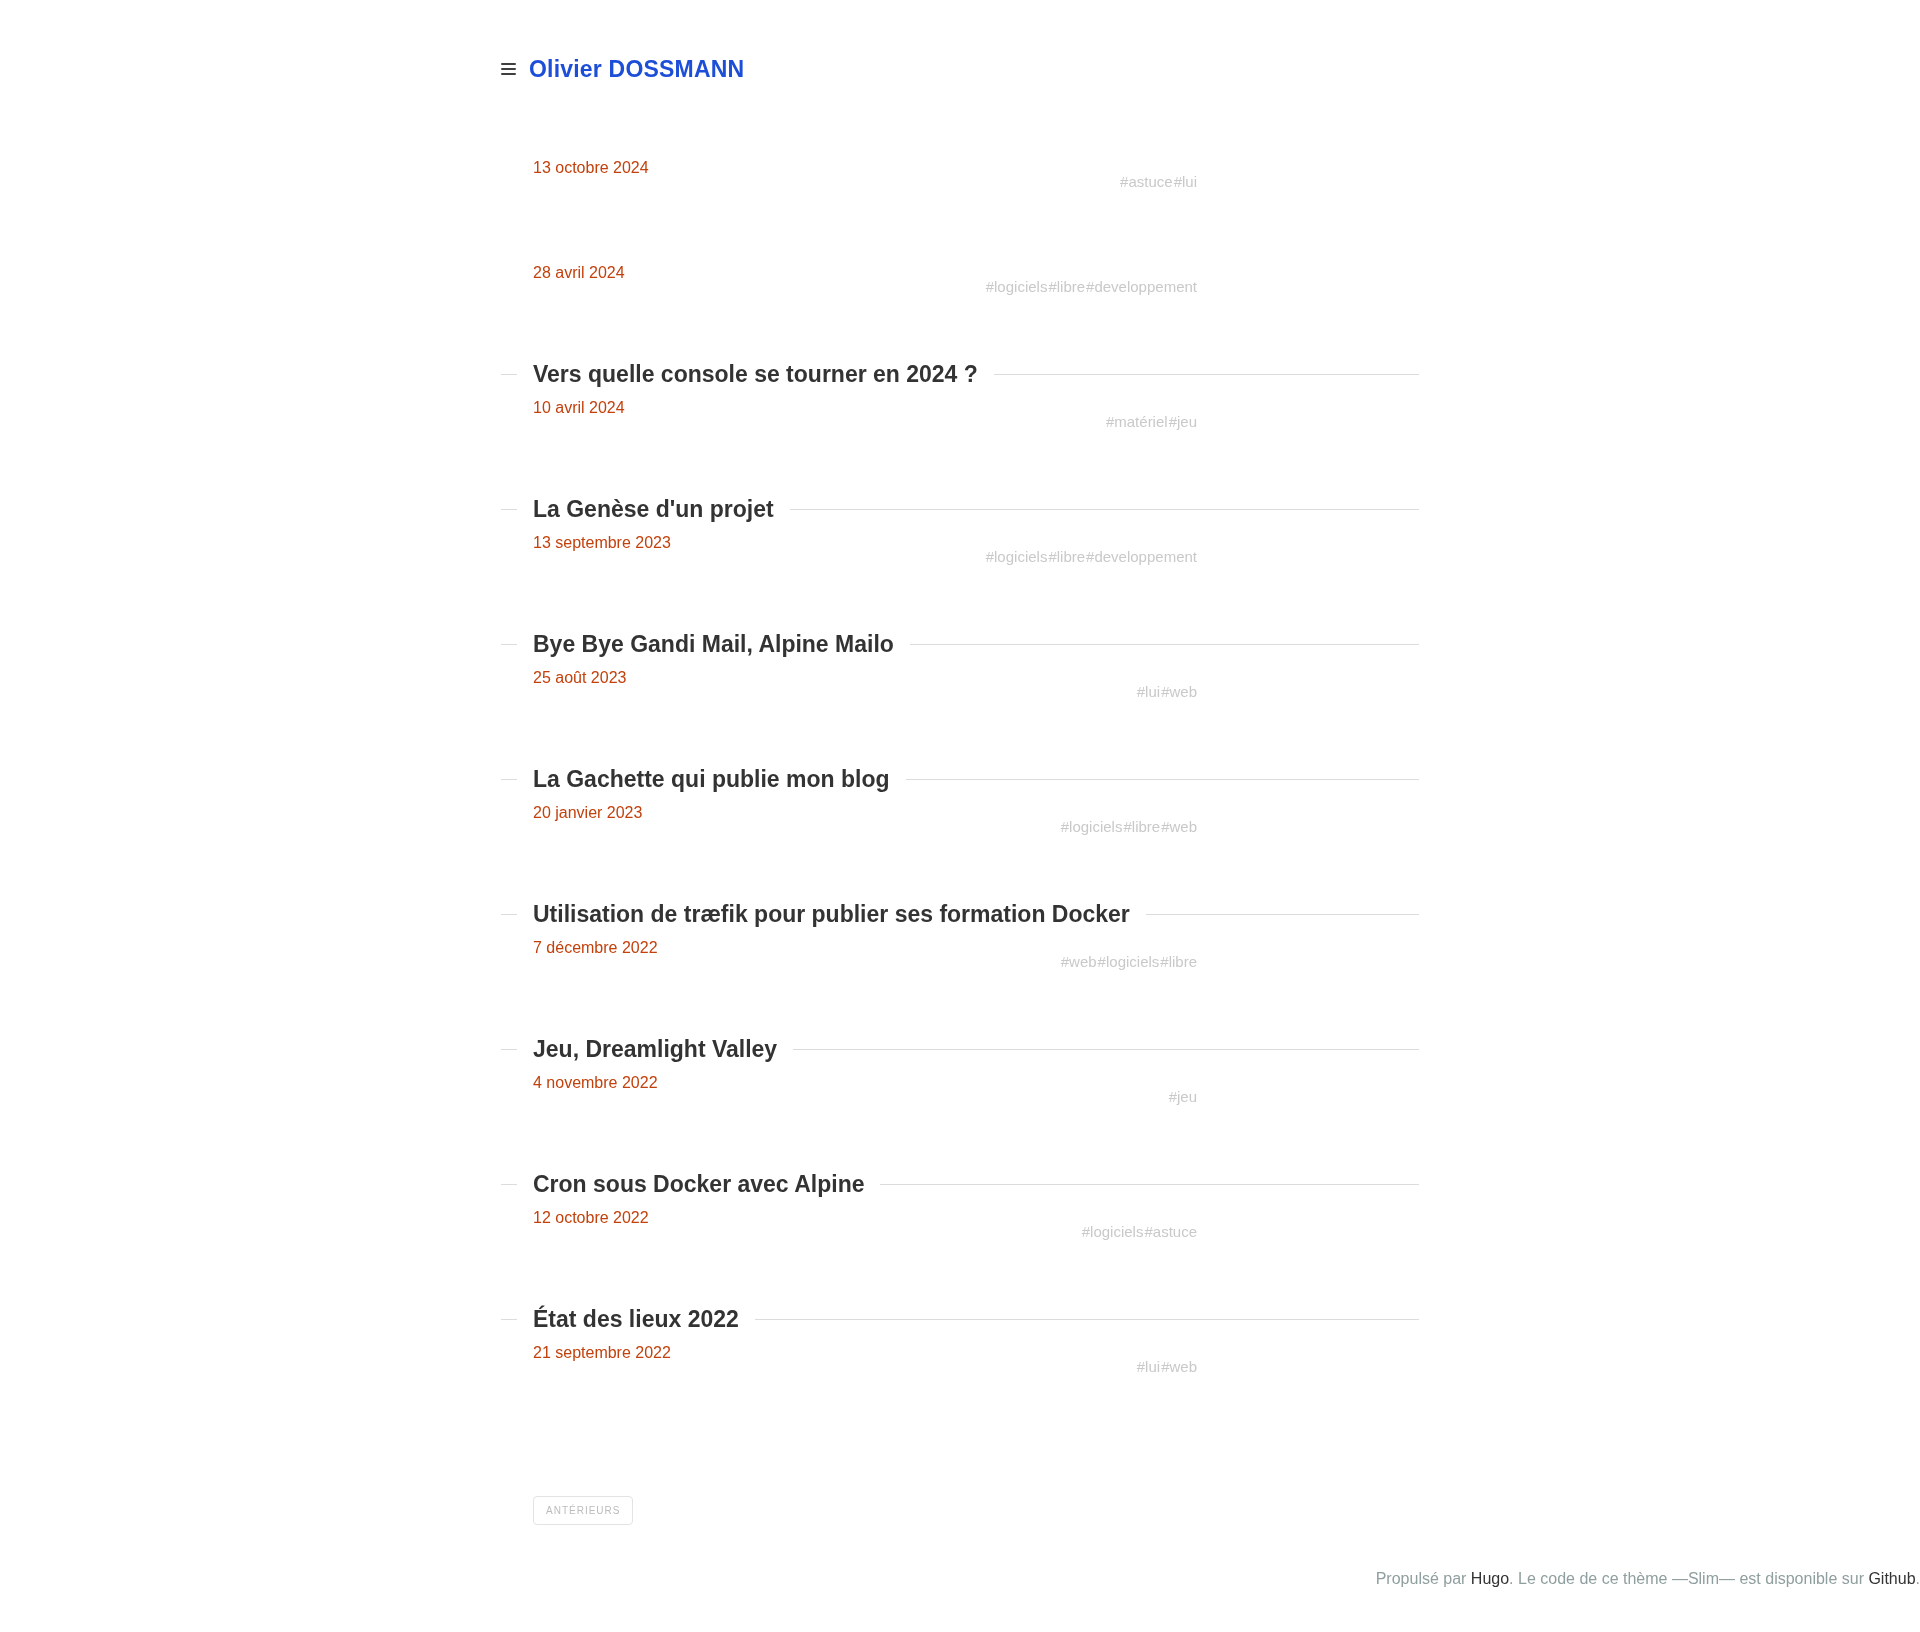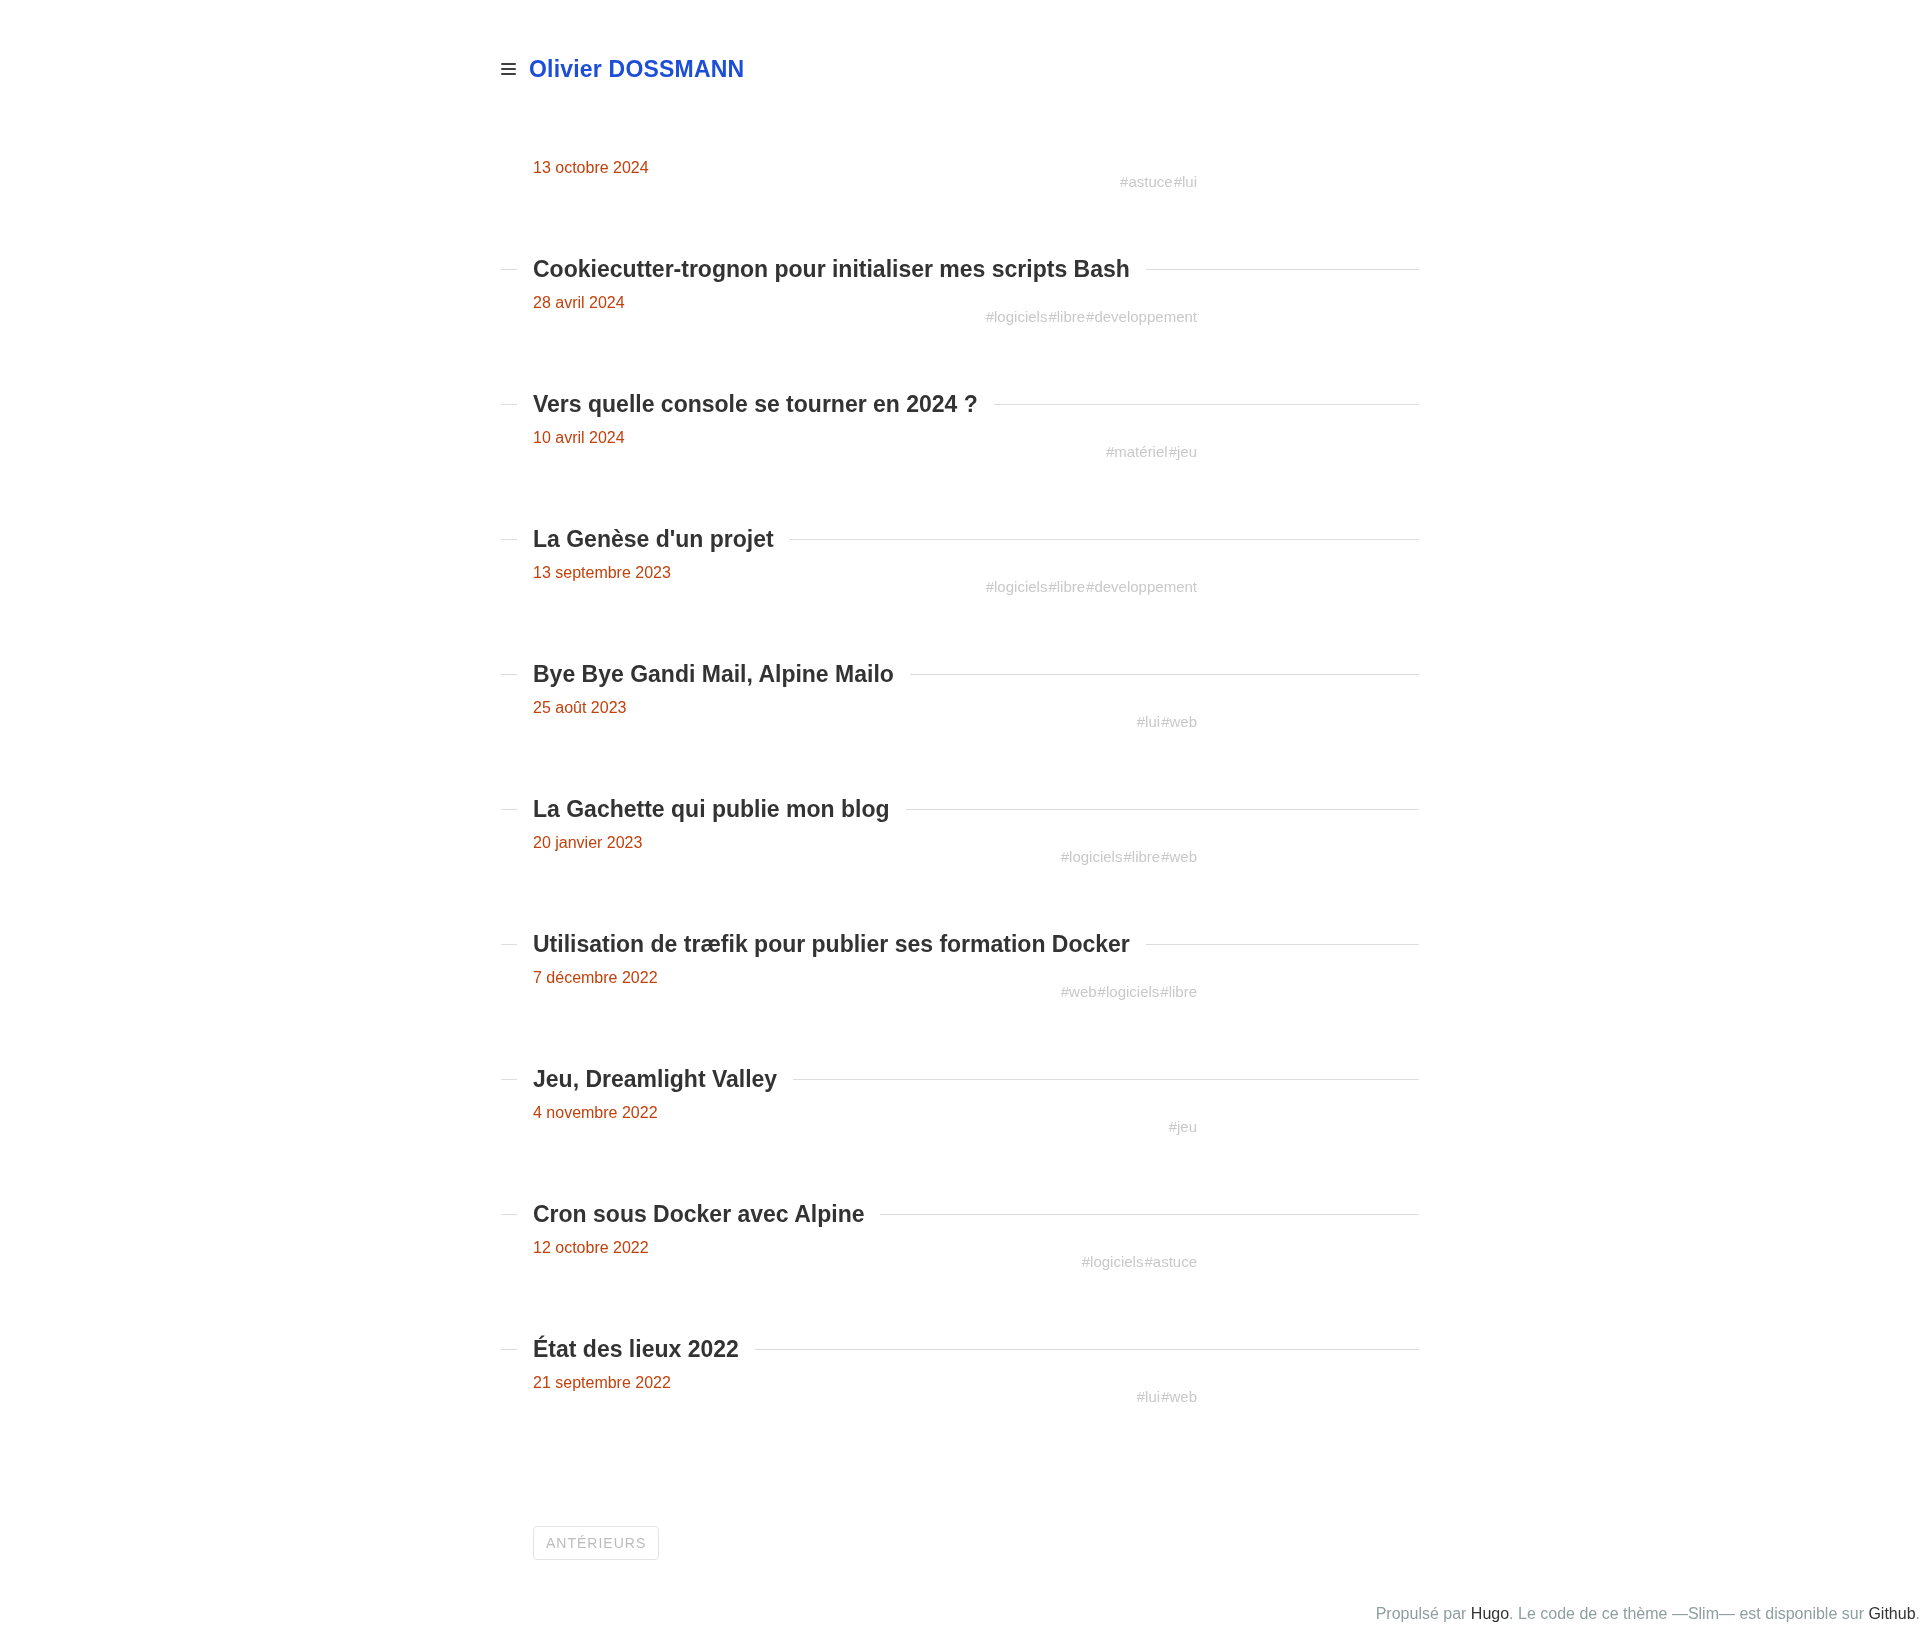--- a/index.html
+++ b/index.html
@@ -108,21 +108,21 @@
   
   .pagination {
     padding-top: 57px;
     margin-left: 32px;
   }
   .btn-older {
     display: inline-block;
     border: 1px solid #e3e3e3;
     border-radius: 4px;
     padding: 8px 12px;
-    font-size: 14px;
+    font-size: 10px;
     letter-spacing: 1px;
     color: #bcbcbc;
     text-decoration: none;
     cursor: pointer;
     background: #fff;
   }
 
   
   .site-footer {
     padding-top: 43px;
@@ -158,23 +158,20 @@
       <div class="post-meta">
         <span class="post-date">13 octobre 2024</span>
         <span class="post-tags">
           <a class="post-tag">#astuce</a>
           <a class="post-tag">#lui</a>
         </span>
       </div>
     </article>
 
     <article class="post">
-      <div class="post-title-row">
-        <a class="post-title">Cookiecutter-trognon pour initialiser mes scripts Bash</a>
-      </div>
       <div class="post-meta">
         <span class="post-date">28 avril 2024</span>
         <span class="post-tags">
           <a class="post-tag">#logiciels</a>
           <a class="post-tag">#libre</a>
           <a class="post-tag">#developpement</a>
         </span>
       </div>
     </article>
 

